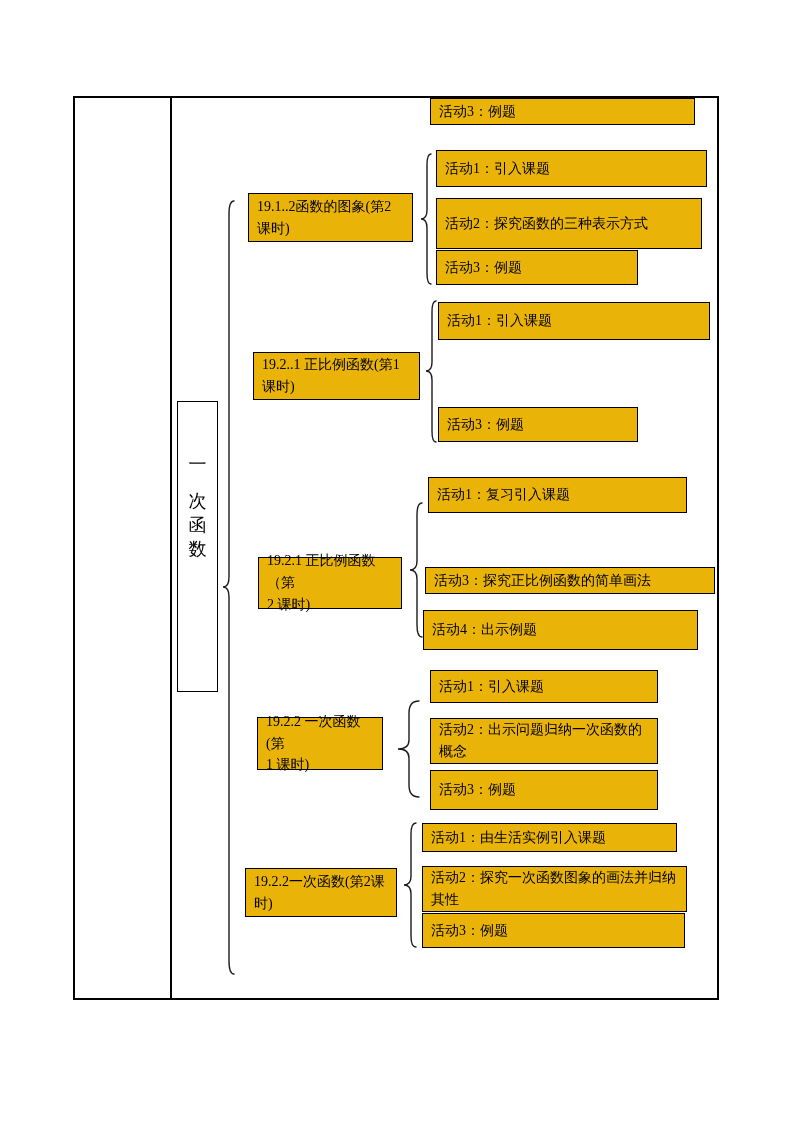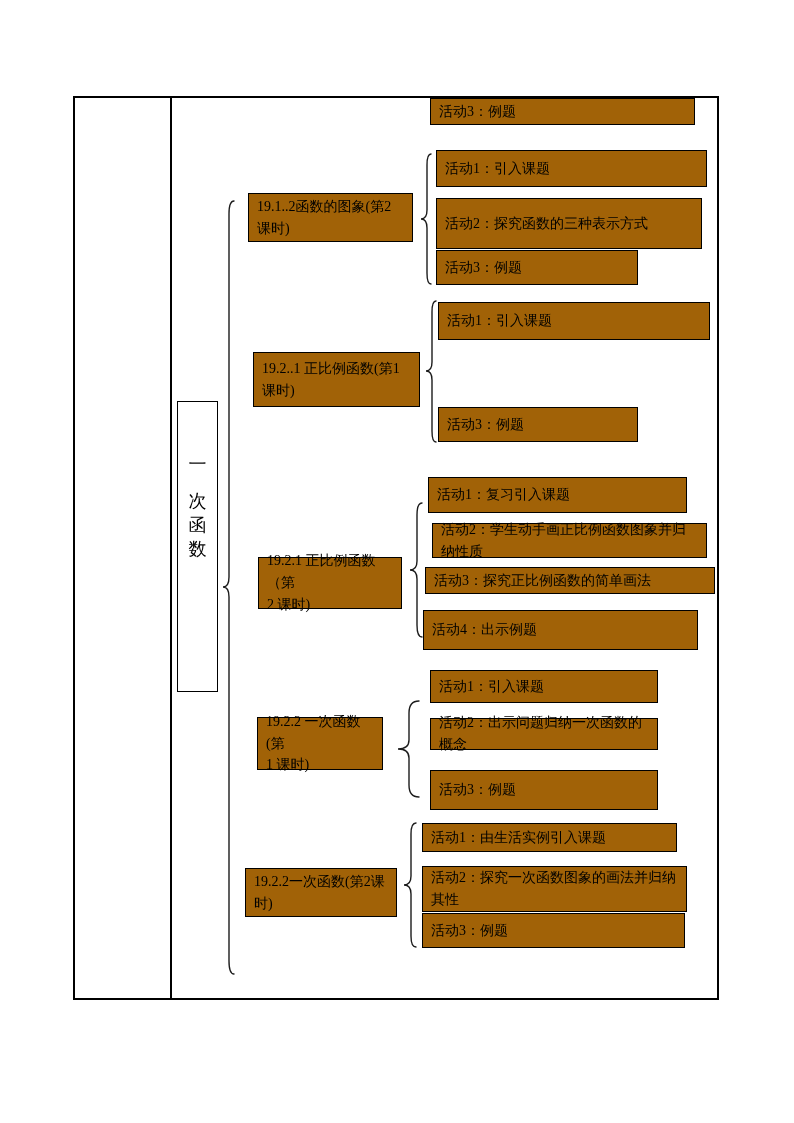--- a/index.html
+++ b/index.html
@@ -22,21 +22,21 @@
   .col-divider {
     position: absolute;
     left: 170px; top: 96px;
     width: 2px; height: 904px;
     background: #000000;
   }
   .bx {
     position: absolute;
     box-sizing: border-box;
     border: 1.5px solid #000000;
-    background: #a16207;
+    background: #eab308;
     display: flex;
     align-items: center;
     padding: 2px 8px;
     font-size: 14px;
     line-height: 1.55;
     white-space: pre-line;
   }
   .root-box {
     position: absolute;
     left: 177px; top: 401px;
@@ -94,21 +94,21 @@
   <div class="bx" style="left:436px;top:150px;width:271px;height:37px">
     <span>活动1：引入课题</span>
   </div>
   <div class="bx" style="left:436px;top:198px;width:266px;height:51px">
     <span>活动2：探究函数的三种表示方式</span>
   </div>
   <div class="bx" style="left:436px;top:250px;width:202px;height:35px">
     <span>活动3：例题</span>
   </div>
 
-  <div class="bx" style="left:253px;top:352px;width:167px;height:55px">
+  <div class="bx" style="left:253px;top:352px;width:167px;height:48px">
     <span>19.2..1 正比例函数(第1课时)</span>
   </div>
   <svg class="brace" style="left:424px;top:300px" width="14" height="143">
     <path d="M12 1 Q8 1 8 12 L8 62 Q8 71 2 71 Q8 71 8 80 L8 131 Q8 142 12 142"></path>
   </svg>
   <div class="bx" style="left:438px;top:302px;width:272px;height:38px">
     <span>活动1：引入课题</span>
   </div>
   <div class="bx" style="left:438px;top:407px;width:200px;height:35px">
     <span>活动3：例题</span>
@@ -117,41 +117,38 @@
   <div class="bx" style="left:258px;top:557px;width:144px;height:52px">
     <span>19.2.1 正比例函数（第
 2 课时)</span>
   </div>
   <svg class="brace" style="left:408px;top:502px" width="16" height="136">
     <path d="M14 1 Q9 1 9 13 L9 59 Q9 68 2 68 Q9 68 9 77 L9 123 Q9 135 14 135"></path>
   </svg>
   <div class="bx" style="left:428px;top:477px;width:259px;height:36px">
     <span>活动1：复习引入课题</span>
   </div>
-  <div class="bx" style="left:432px;top:523px;width:275px;height:35px">
-    <span>活动2：学生动手画正比例函数图象并归纳性质</span>
-  </div>
   <div class="bx" style="left:425px;top:567px;width:290px;height:27px">
     <span>活动3：探究正比例函数的简单画法</span>
   </div>
   <div class="bx" style="left:423px;top:610px;width:275px;height:40px">
     <span>活动4：出示例题</span>
   </div>
 
   <div class="bx" style="left:257px;top:717px;width:126px;height:53px">
     <span>19.2.2 一次函数(第
 1 课时)</span>
   </div>
   <svg class="brace" style="left:396px;top:700px" width="26" height="98">
     <path d="M23 1 Q13 1 13 13 L13 40 Q13 49 2 49 Q13 49 13 58 L13 85 Q13 97 23 97"></path>
   </svg>
   <div class="bx" style="left:430px;top:670px;width:228px;height:33px">
     <span>活动1：引入课题</span>
   </div>
-  <div class="bx" style="left:430px;top:718px;width:228px;height:32px">
+  <div class="bx" style="left:430px;top:718px;width:228px;height:46px">
     <span>活动2：出示问题归纳一次函数的概念</span>
   </div>
   <div class="bx" style="left:430px;top:770px;width:228px;height:40px">
     <span>活动3：例题</span>
   </div>
 
   <div class="bx" style="left:245px;top:868px;width:152px;height:49px">
     <span>19.2.2一次函数(第2课时)</span>
   </div>
   <svg class="brace" style="left:402px;top:822px" width="16" height="126">

